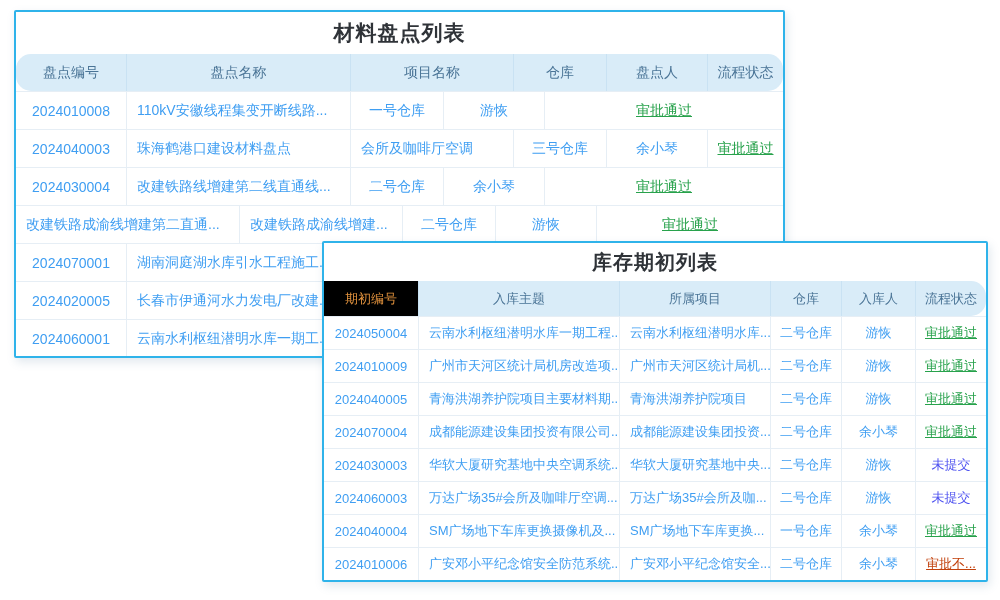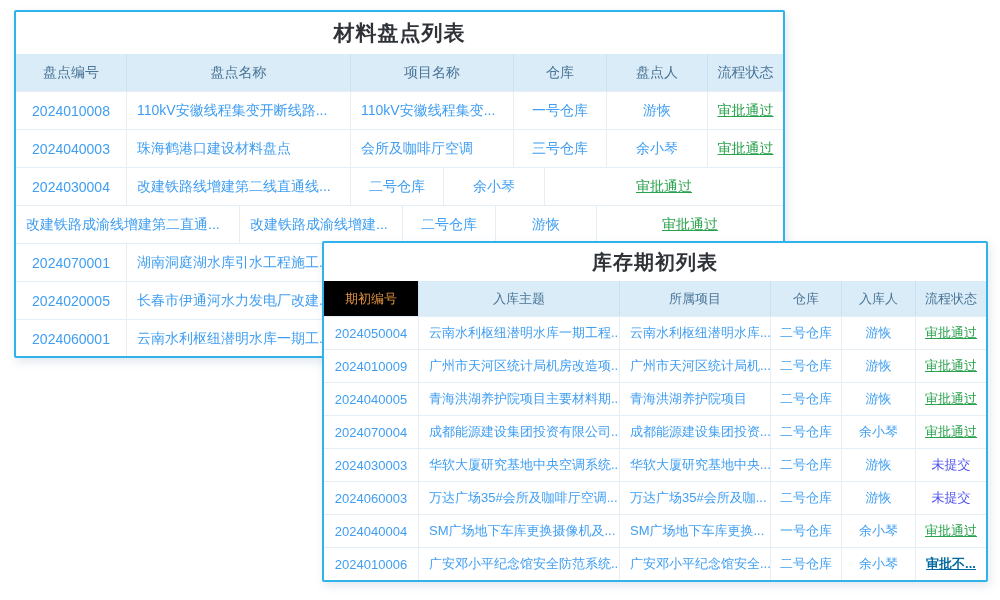--- a/index.html
+++ b/index.html
@@ -10,21 +10,21 @@
   .panel { position:absolute; background:#fff; border:2px solid #2fb3ea; border-radius:2px;
            overflow:hidden; box-shadow:2px 4px 10px rgba(90,130,160,0.18); }
   .p1 { left:14px; top:10px; width:771px; height:348px; }
   .p2 { left:322px; top:241px; width:666px; height:341px; z-index:2; }
 
   .ptitle { display:flex; align-items:center; justify-content:center;
             font-weight:bold; color:#2f3338; letter-spacing:1px; }
   .p1 .ptitle { height:42px; font-size:21px; }
   .p2 .ptitle { height:38px; font-size:20px; }
 
-  .thead { display:flex; background:#d9ecf8; }
+  .thead { display:flex; background:#d9ecf8;border-radius:15px; }
   .p1 .thead { height:37px; }
   .p2 .thead { height:35px; }
   .hcell { display:flex; align-items:center; justify-content:center;
            color:#4a7496; font-size:14px; border-right:1px solid #c9e2f3;
            white-space:nowrap; overflow:hidden; }
   .p2 .hcell { font-size:13px; }
   .hcell:last-child { border-right:none; }
   .hdr-active { background:#000000; color:#e2923d; }
 
   .trow { display:flex; border-top:1px solid #e6eef5; }
@@ -59,21 +59,20 @@
       <div class="hcell c1">盘点名称</div>
       <div class="hcell c2">项目名称</div>
       <div class="hcell c3">仓库</div>
       <div class="hcell c4">盘点人</div>
       <div class="hcell c5">流程状态</div>
     </div>
     <div class="tbody">
         <div class="trow">
           <div class="cell c0">2024010008</div>
           <div class="cell c1 left">110kV安徽线程集变开断线路...</div>
-          <div class="cell c2 left">110kV安徽线程集变...</div>
           <div class="cell c3">一号仓库</div>
           <div class="cell c4">游恢</div>
           <div class="cell c5">
             <span class="status approved" style="color: rgb(40, 162, 76);">审批通过</span>
           </div>
         </div>
         <div class="trow">
           <div class="cell c0">2024040003</div>
           <div class="cell c1 left">珠海鹤港口建设材料盘点</div>
           <div class="cell c2 left">会所及咖啡厅空调</div>
@@ -215,19 +214,19 @@
             <span class="status approved" style="color: rgb(40, 162, 76);">审批通过</span>
           </div>
         </div>
         <div class="trow">
           <div class="cell c0">2024010006</div>
           <div class="cell c1 left">广安邓小平纪念馆安全防范系统...</div>
           <div class="cell c2 left">广安邓小平纪念馆安全...</div>
           <div class="cell c3">二号仓库</div>
           <div class="cell c4">余小琴</div>
           <div class="cell c5">
-            <span class="status rejected" style="color: #0369a1; font-weight: bold;">审批不...</span>
+            <span class="status rejected" style="color: #c2410c;">审批不...</span>
           </div>
         </div>
       </div>
   </div>
 
 </div>
 
 </body></html>

